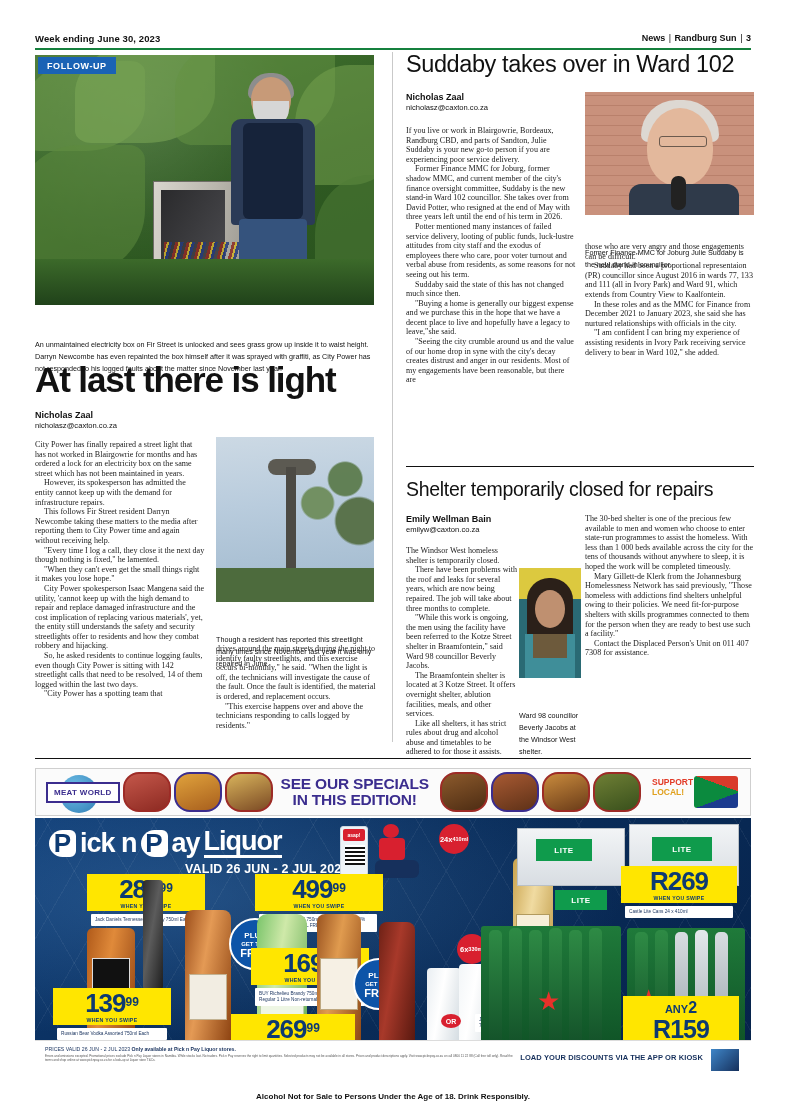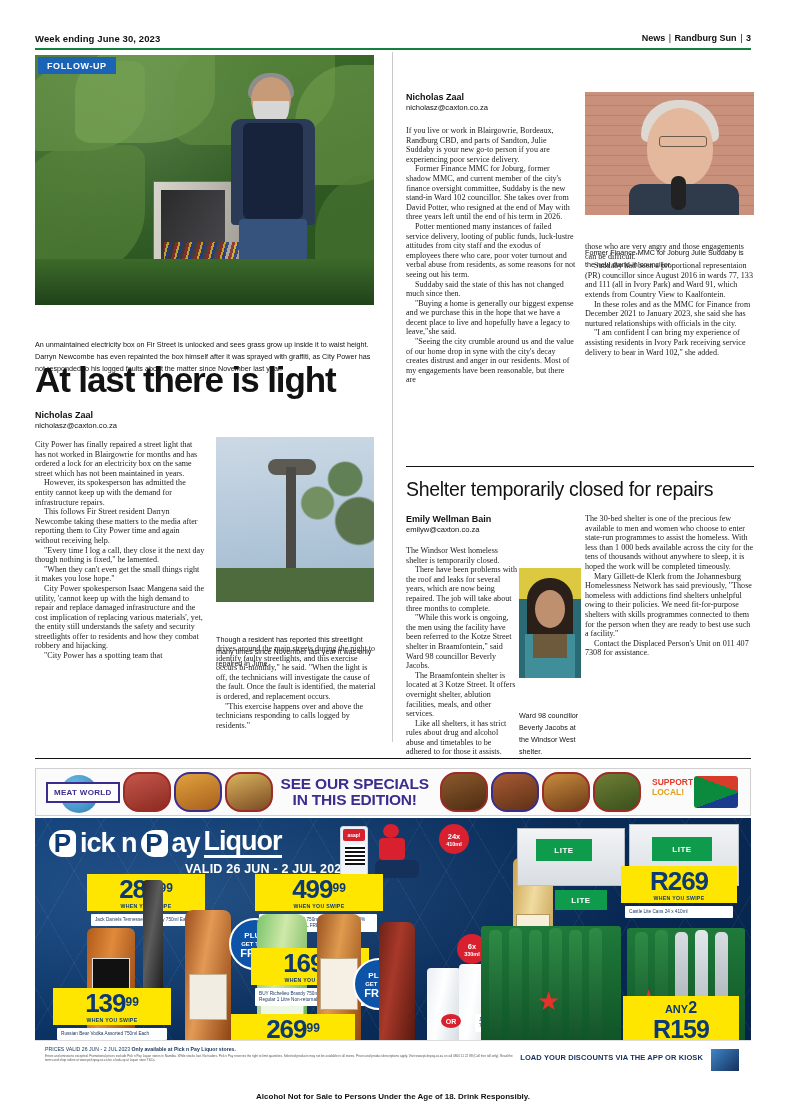--- a/index.html
+++ b/index.html
@@ -204,21 +204,21 @@
   .price-tag .cents { font-size:12px; vertical-align:super; }
   .price-tag .swipe { font-size:5.2px; font-weight:bold; letter-spacing:.3px; display:block; margin-top:1px; }
   .desc-box {
     position:absolute; background:#fff; color:#16305c; font-size:4.7px;
     line-height:6px; padding:3px 4px; border-radius:1px;
   }
 
   .bottle { position:absolute; border-radius:4px; }
   .badge-round {
     position:absolute; background:#d8202f; color:#fff; border-radius:50%;
-    display:flex; flex-direction:column; align-items:center; justify-content:center;
+    display:flex; flex-direction:row; align-items:center; justify-content:center;
     font-weight:bold; text-align:center;
   }
   .plus-free {
     position:absolute; background:#0d54a8; color:#fff; border-radius:50%;
     width:52px; height:52px; display:flex; flex-direction:column;
     align-items:center; justify-content:center; font-weight:bold; font-size:8px; line-height:9px;
     border:2px solid #fff;
   }
   .or-badge {
     position:absolute; background:#d8202f; color:#fff; border-radius:50%;
@@ -327,30 +327,32 @@
   </div>
   <div class="caption caption-light">Though a resident has reported this streetlight many times since November last year it was only repaired in June.</div>
 
   <div class="body-col" style="position:absolute;left:35px;top:440px;width:170px;">
     <p class="noindent">City Power has finally repaired a street light that has not worked in Blairgowrie for months and has ordered a lock for an electricity box on the same street which has not been maintained in years.</p>
     <p>However, its spokesperson has admitted the entity cannot keep up with the demand for infrastructure repairs.</p>
     <p>This follows Fir Street resident Darryn Newcombe taking these matters to the media after reporting them to City Power time and again without receiving help.</p>
     <p>"Every time I log a call, they close it the next day though nothing is fixed," he lamented.</p>
     <p>"When they can't even get the small things right it makes you lose hope."</p>
     <p>City Power spokesperson Isaac Mangena said the utility, 'cannot keep up with the high demand to repair and replace damaged infrastructure and the cost implication of replacing various materials', yet, the entity still understands the safety and security streetlights offer to residents and how they combat robbery and hijacking.</p>
+    <p>So, he asked residents to continue logging faults, even though City Power is sitting with 142 streetlight calls that need to be resolved, 14 of them logged within the last two days.</p>
     <p>"City Power has a spotting team that</p>
   </div>
 
   <div class="body-col" style="position:absolute;left:216px;top:644px;width:164px;">
     <p class="noindent">drives around the main streets during the night to identify faulty streetlights, and this exercise occurs bi-monthly," he said. "When the light is off, the technicians will investigate the cause of the fault. Once the fault is identified, the material is ordered, and replacement occurs.</p>
     <p>"This exercise happens over and above the technicians responding to calls logged by residents."</p>
   </div>
 
   <div class="vrule" style="left:392px;top:52px;height:690px;"></div>
 
+  <div class="headline-sub headline-suddaby">Suddaby takes over in Ward 102</div>
 
   <div style="position:absolute;left:406px;top:92px;width:170px;">
     <div class="byline-name">Nicholas Zaal</div>
     <div class="byline-mail">nicholasz@caxton.co.za</div>
   </div>
 
   <div class="photo-julie">
     <div class="jhair"></div>
     <div class="jhead"></div>
     <div class="jglass"></div>

